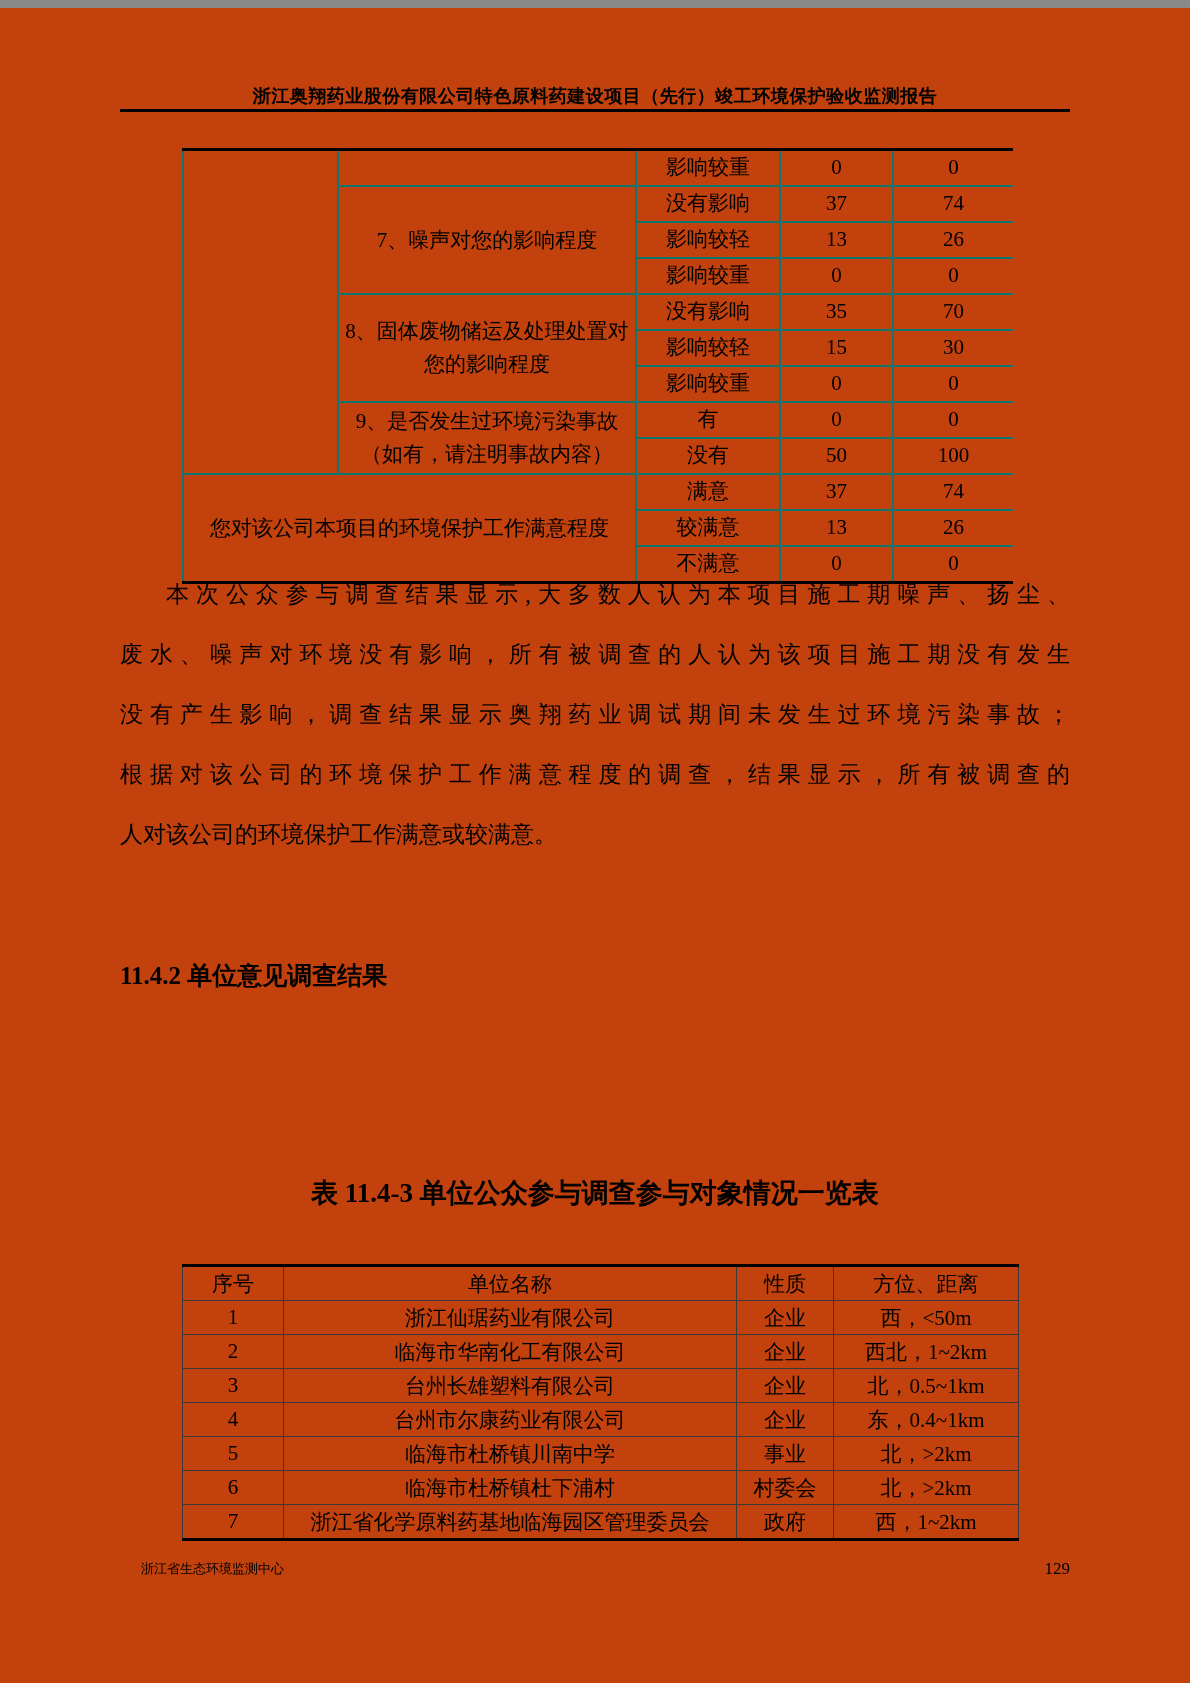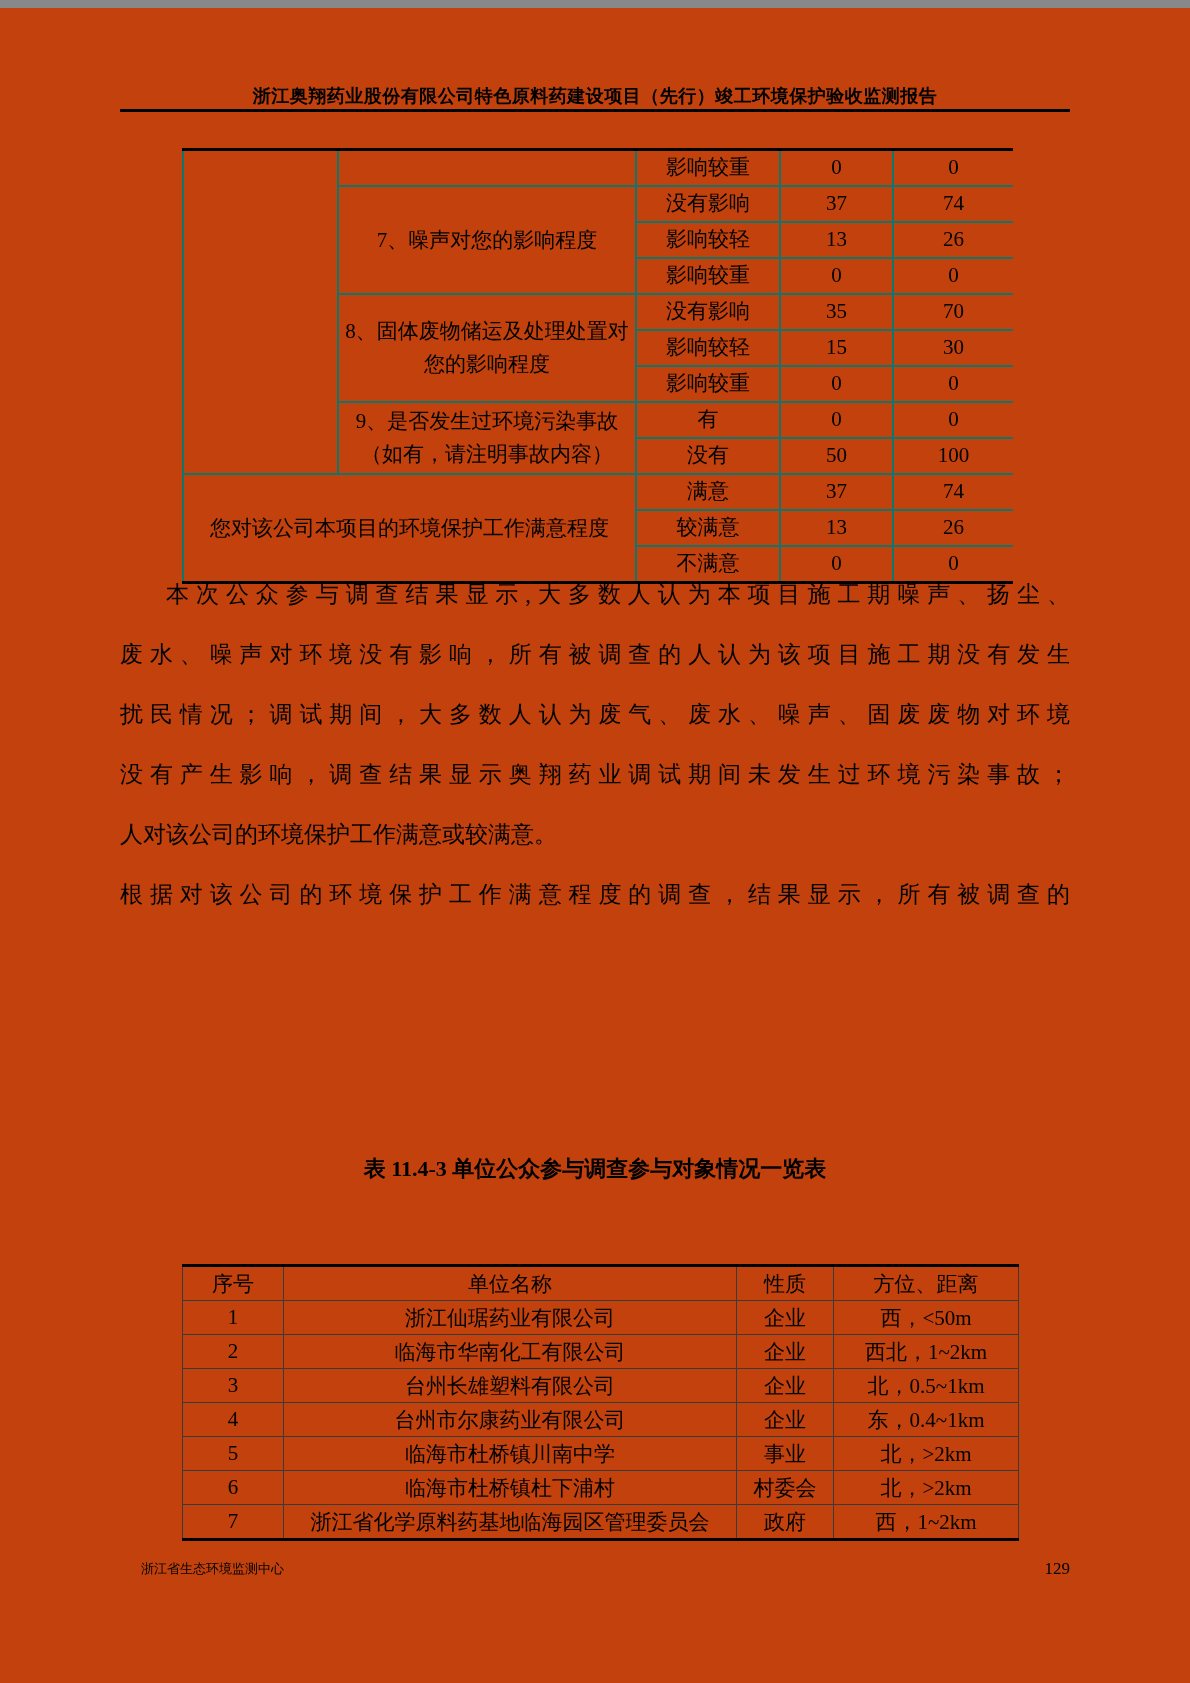--- a/index.html
+++ b/index.html
@@ -49,22 +49,22 @@
   .para .pline.indent { text-indent:46px; }
   .p1 { top:557px; }
   .p2 { top:1012px; }
   
   .sec-heading {
     position:absolute; top:950px; left:120px;
     font-size:25px; font-weight:bold; line-height:36px;
     white-space:nowrap;
   }
   .tbl-caption {
-    position:absolute; top:1144px; left:120px; width:950px;
-    text-align:center; font-weight:bold; font-size:22px; line-height:34px;
+    position:absolute; top:1168px; left:120px; width:950px;
+    text-align:center; font-weight:bold; font-size:27px; line-height:34px;
     white-space:nowrap;
   }
   
   table.units {
     position:absolute; top:1256px; left:182px;
     width:836px; border-collapse:collapse; table-layout:fixed;
     font-size:21px;
     border:1px solid #000;
     border-top-width:3px; border-bottom-width:3px;
   }
@@ -166,26 +166,26 @@
       <td>不满意</td>
       <td>0</td>
       <td>0</td>
     </tr>
     </tbody>
   </table>
 
   <div class="para p1">
     <div class="pline indent">本次公众参与调查结果显示,大多数人认为本项目施工期噪声、扬尘、</div>
     <div class="pline">废水、噪声对环境没有影响，所有被调查的人认为该项目施工期没有发生</div>
-    <div class="pline">扰民情况；调试期间，大多数人认为废气、废水、噪声、固废废物对环境</div>
     <div class="pline">没有产生影响，调查结果显示奥翔药业调试期间未发生过环境污染事故；</div>
+    <div class="pline">根据对该公司的环境保护工作满意程度的调查，结果显示，所有被调查的</div>
     <div class="pline lastline">人对该公司的环境保护工作满意或较满意。</div>
-    <div class="pline">根据对该公司的环境保护工作满意程度的调查，结果显示，所有被调查的</div>
   </div>
 
+  <div class="sec-heading">11.4.2 单位意见调查结果</div>
 
 
   <div class="tbl-caption">表 11.4-3  单位公众参与调查参与对象情况一览表</div>
 
   <table class="units">
     <colgroup>
         <col style="width:101px">
         <col style="width:453px">
         <col style="width:97px">
         <col style="width:185px">

